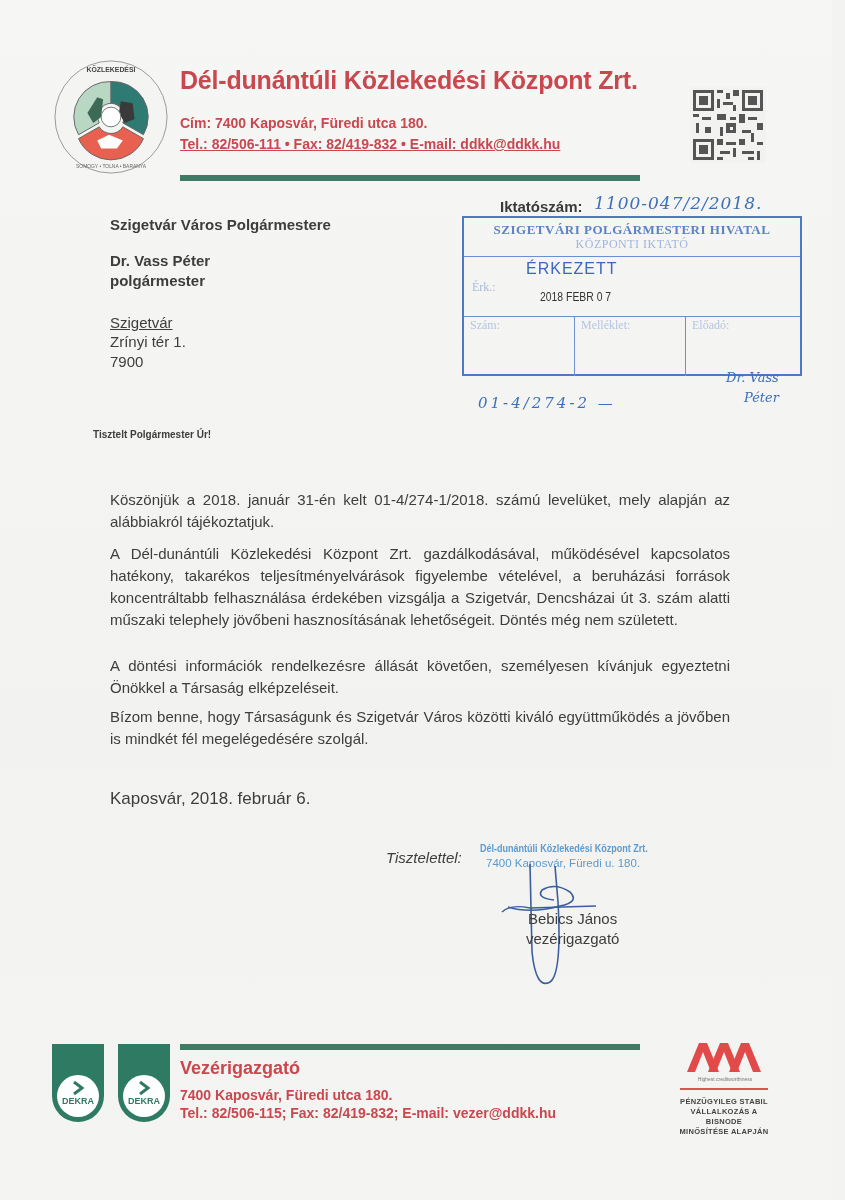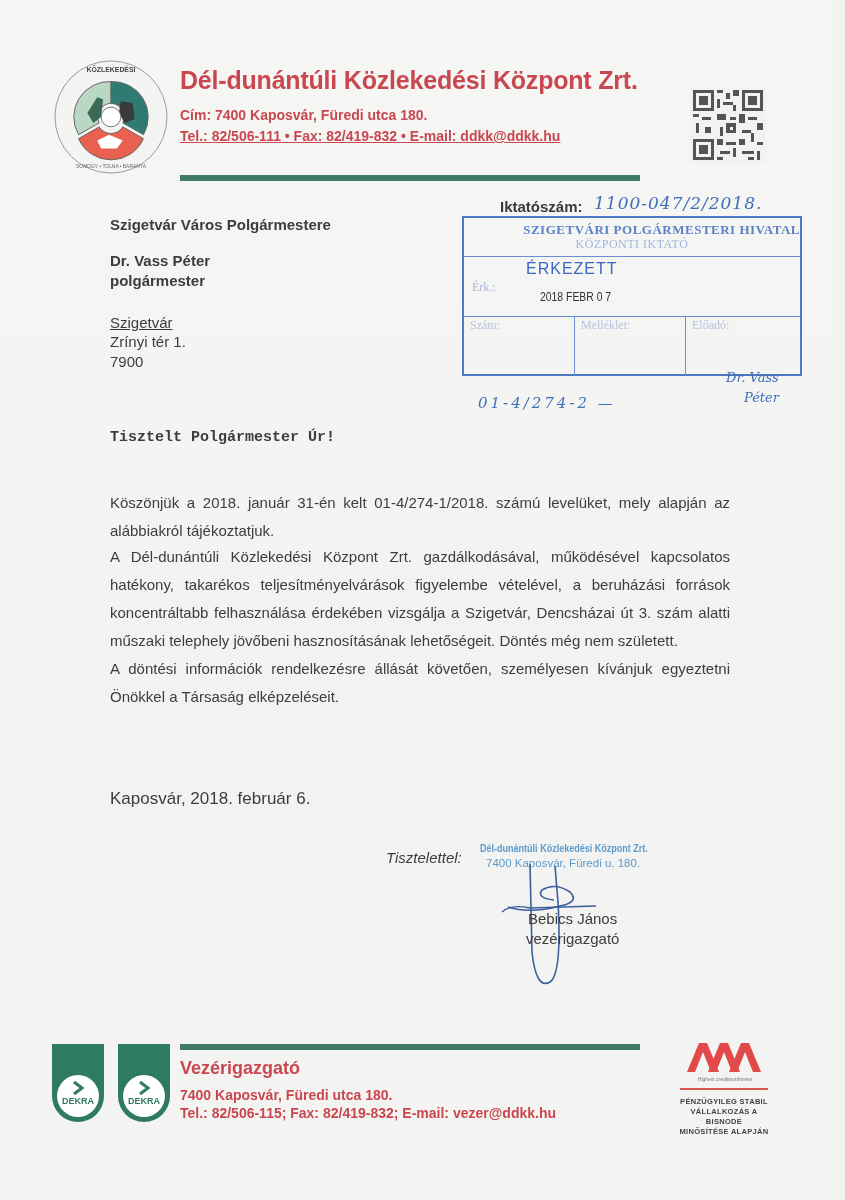--- a/index.html
+++ b/index.html
@@ -15,37 +15,37 @@
     background: linear-gradient(180deg, #f6f6f4 0%, #f2f2f0 60%, #f4f4f2 100%);
   }
   .abs { position: absolute; }
 
   
   .logo { left: 52px; top: 58px; width: 118px; height: 118px; }
   .company-name {
     left: 180px; top: 66px; font-size: 25px; font-weight: bold; color: #c9474e;
     letter-spacing: -0.2px; white-space: nowrap;
   }
-  .hdr-line { left: 180px; font-size: 14px; font-weight: bold; color: #c9474e; white-space: nowrap; }
+  .hdr-line { left: 180px; font-size: 14px; font-weight: bold; color: #c9474e; white-space: nowrap; margin-top: 8px; }
   .hdr-addr { top: 107px; }
   .hdr-contact { top: 128px; text-decoration: underline; }
   .hdr-court { top: 150px; }
   .hdr-bar { left: 180px; top: 175px; width: 460px; height: 6px; background: #3e7a66; }
   .qr { left: 690px; top: 87px; width: 76px; height: 76px; }
 
   
   .reg-label { left: 500px; top: 198px; font-size: 15px; font-weight: bold; color: #3a3a3a; }
   .reg-value { left: 594px; top: 193px; font-family: "DejaVu Serif", serif; font-style: italic; font-size: 17px; color: #3d6fb8; letter-spacing: 1px; }
   .stamp {
     left: 462px; top: 216px; width: 340px; height: 160px;
     border: 2px solid #4d78c2; box-sizing: border-box;
     color: #6b8fd0; font-family: "Liberation Serif", serif;
   }
   .stamp .row1 { position: absolute; left: 0; top: 0; width: 100%; height: 38px; border-bottom: 1.5px solid #6b8fd0; text-align: center; }
-  .stamp .office { font-size: 13px; font-weight: bold; letter-spacing: 0.5px; margin-top: 4px; color: #5a82c8; text-align: right; }
+  .stamp .office { font-size: 13px; font-weight: bold; letter-spacing: 0.5px; margin-top: 4px; color: #5a82c8; }
   .stamp .office2 { font-size: 12px; letter-spacing: 0.5px; color: #9fb6e0; margin-top: -1px; }
   .stamp .row2 { position: absolute; left: 0; top: 38px; width: 100%; height: 60px; border-bottom: 1.5px solid #6b8fd0; }
   .stamp .arrived { position: absolute; left: 62px; top: 4px; font-family: "Liberation Sans", sans-serif; font-size: 16px; color: #3d67c0; letter-spacing: 1px; }
   .stamp .erk { position: absolute; left: 8px; top: 24px; font-size: 12px; color: #aab9d8; }
   .stamp .date { position: absolute; left: 76px; top: 33px; font-family: "Liberation Sans", sans-serif; font-size: 13px; color: #333; transform: scaleX(0.8); transform-origin: left; }
   .stamp .cell { position: absolute; top: 98px; height: 60px; }
   .stamp .c1 { left: 0; width: 110px; border-right: 1.5px solid #6b8fd0; }
   .stamp .c2 { left: 111px; width: 110px; border-right: 1.5px solid #6b8fd0; }
   .stamp .c3 { left: 222px; width: 114px; }
   .stamp .cell-label { position: absolute; left: 6px; top: 2px; font-size: 12px; color: #b6c4e0; }
@@ -57,24 +57,24 @@
   
   .addr { left: 110px; font-size: 15px; color: #3d3d3d; white-space: nowrap; }
   .bold { font-weight: bold; }
   .addr-org { top: 216px; }
   .addr-name { top: 252px; }
   .addr-title { top: 272px; }
   .addr-city { top: 314px; text-decoration: underline; }
   .addr-street { top: 333px; }
   .addr-zip { top: 353px; }
 
-  .salutation { left: 110px; top: 429px; font-size: 15px; font-weight: bold; color: #3d3d3d; font-family: Liberation Mono, monospace; }
+  .salutation { left: 93px; top: 429px; font-size: 10px; font-weight: bold; color: #3d3d3d; }
 
   .para {
-    left: 110px; width: 620px; font-size: 15px; line-height: 28px;
+    left: 110px; width: 620px; font-size: 15px; line-height: 22px;
     text-align: justify; color: #3d3d3d;
   }
   .p1 { top: 489px; }
   .p2 { top: 543px; }
   .p3 { top: 655px; }
   .p4 { top: 706px; }
   .place-date { left: 110px; top: 789px; font-size: 17px; color: #3d3d3d; }
 
   
   .closing { left: 386px; top: 849px; font-size: 15px; color: #3d3d3d; font-style: italic; }
@@ -198,20 +198,21 @@
   <div class="abs addr bold addr-name">Dr. Vass Péter</div>
   <div class="abs addr bold addr-title">polgármester</div>
   <div class="abs addr addr-city">Szigetvár</div>
   <div class="abs addr addr-street">Zrínyi tér 1.</div>
   <div class="abs addr addr-zip">7900</div>
 
   <div class="abs salutation">Tisztelt Polgármester Úr!</div>
   <div class="abs para p1">Köszönjük a 2018. január 31-én kelt 01-4/274-1/2018. számú levelüket, mely alapján az alábbiakról tájékoztatjuk.</div>
   <div class="abs para p2">A Dél-dunántúli Közlekedési Központ Zrt. gazdálkodásával, működésével kapcsolatos hatékony, takarékos teljesítményelvárások figyelembe vételével, a beruházási források koncentráltabb felhasználása érdekében vizsgálja a Szigetvár, Dencsházai út 3. szám alatti műszaki telephely jövőbeni hasznosításának lehetőségeit. Döntés még nem született.</div>
   <div class="abs para p3">A döntési információk rendelkezésre állását követően, személyesen kívánjuk egyeztetni Önökkel a Társaság elképzeléseit.</div>
+  <div class="abs para p4">Bízom benne, hogy Társaságunk és Szigetvár Város közötti kiváló együttműködés a jövőben is mindkét fél megelégedésére szolgál.</div>
   <div class="abs place-date">Kaposvár, 2018. február 6.</div>
 
   <div class="abs closing">Tisztelettel:</div>
   <div class="abs seal1">Dél-dunántúli Közlekedési Központ Zrt.</div>
   <div class="abs seal2">7400 Kaposvár, Füredi u. 180.</div>
   <svg class="abs signature" viewBox="0 0 100 130">
     <path d="M30 2 L32 90 Q36 128 50 120 Q62 112 58 40 L55 4" fill="none" stroke="#3b5f9e" stroke-width="1.6"></path>
     <path d="M8 45 Q30 52 60 44 Q80 40 70 30 Q55 20 42 28 Q36 36 54 38" fill="none" stroke="#3b5f9e" stroke-width="1.6"></path>
     <path d="M2 50 Q10 42 30 46 L96 44" fill="none" stroke="#3b5f9e" stroke-width="1.4"></path>
   </svg>

